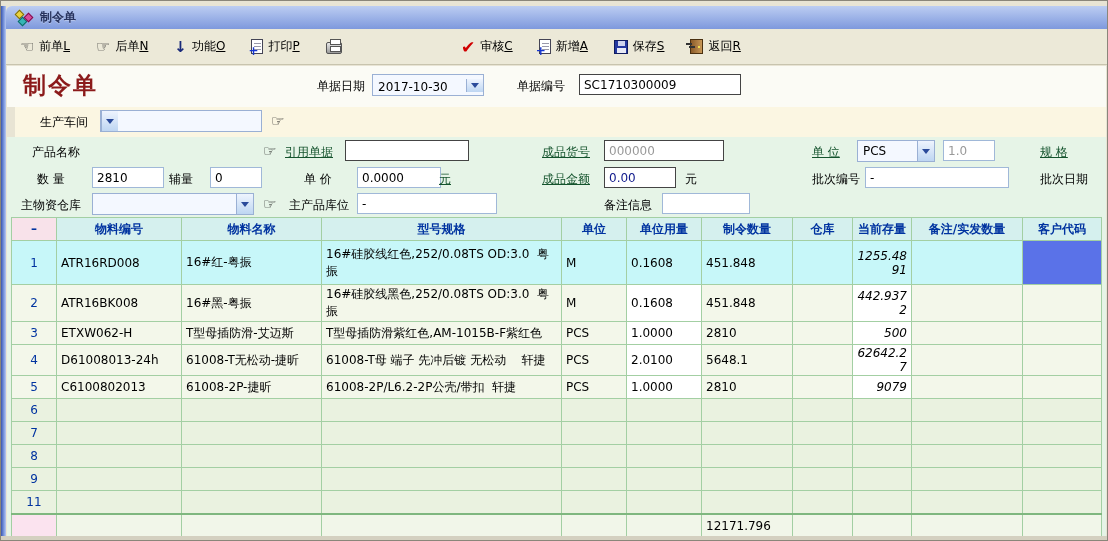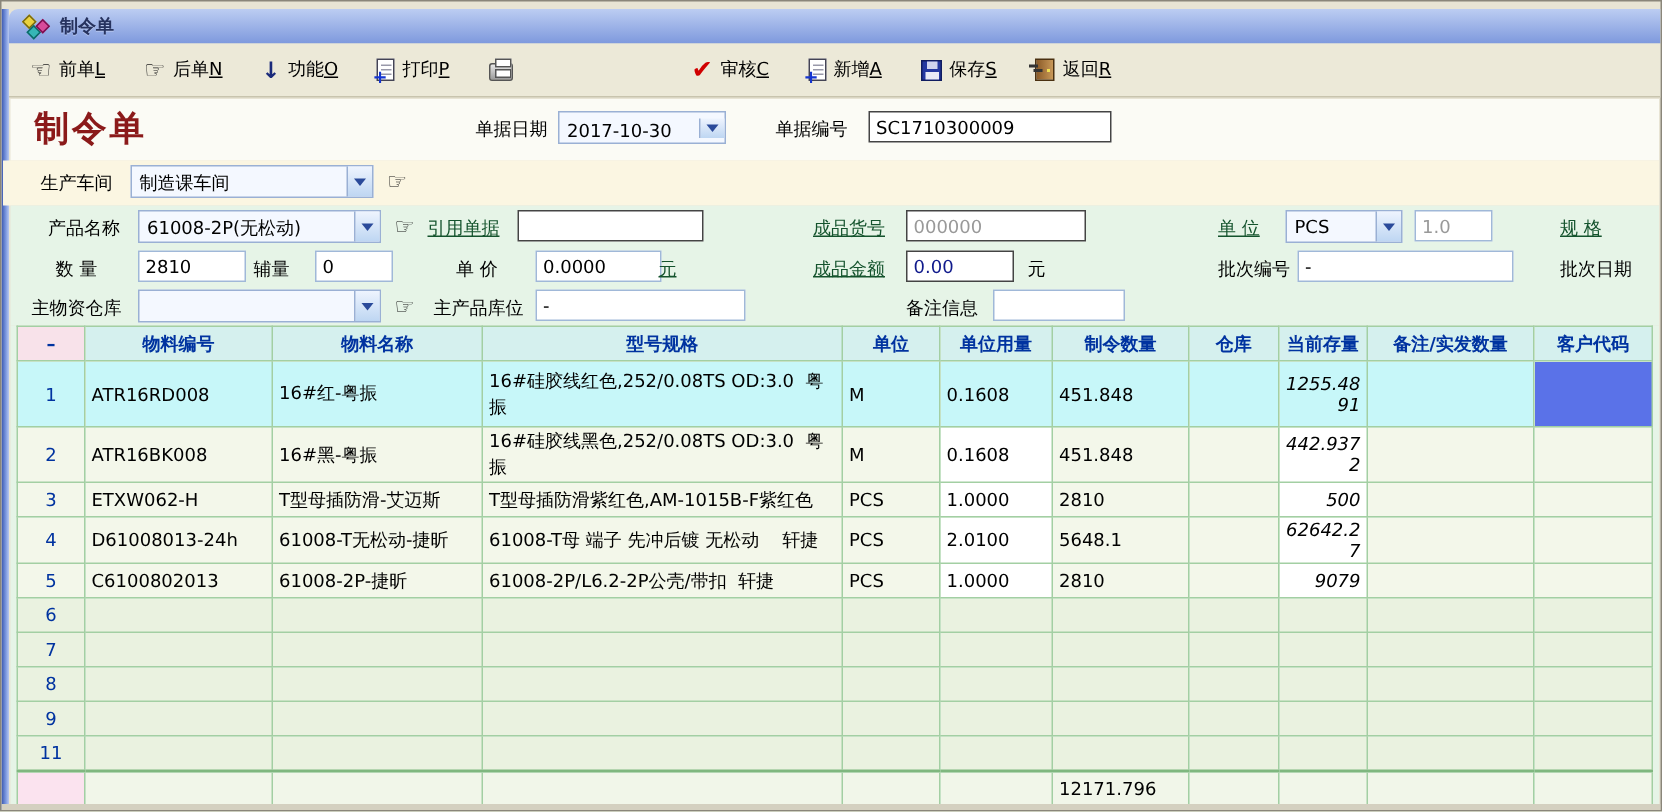--- a/index.html
+++ b/index.html
@@ -42,21 +42,21 @@
   .i-floppy { position:relative; width:14px; height:14px; background:#2438a0; border:1px solid #101c60; }
   .i-floppy::before { content:""; position:absolute; left:3px; top:0; width:7px; height:5px; background:#cfd4ee; }
   .i-floppy::after { content:""; position:absolute; left:2px; bottom:0; width:9px; height:5px; background:#e8eaf6; }
   .i-door { position:relative; width:13px; height:15px; background:linear-gradient(90deg,#8a5a28,#c89858); border:1px solid #4a3010; }
   .i-door::before { content:""; position:absolute; left:-5px; top:3px; width:6px; height:2px; background:#333; box-shadow:3px 3px 0 #333; }
   .i-door::after { content:""; position:absolute; right:2px; top:6px; width:2px; height:2px; background:#f0e050; }
 
   
   .formhead { position:absolute; left:6px; top:65px; right:1px; height:41px; background:#fbfbf5; }
   .bigtitle { position:absolute; left:16px; top:4px; font-size:23px; font-weight:bold; color:#8b1a1a; letter-spacing:2px; }
-  .band-cream { position:absolute; left:1px; top:106px; right:1px; height:30px; background:#fbf6e2; }
+  .band-cream { position:absolute; left:14px; top:106px; right:1px; height:30px; background:#fbf6e2; }
   .band-green { position:absolute; left:6px; top:136px; right:1px; height:80px; background:#e6f4e7; }
 
   .lbl { position:absolute; color:#000; line-height:22px; white-space:nowrap; }
   .lbl.olive { color:#14532d;text-decoration:underline; }
   .inp { position:absolute; height:21px; border:1px solid #a0b8d8; background:#fff; padding:0 4px; font:12px "DejaVu Sans",sans-serif; color:#000; }
   .inp.dark { border:1px solid #444; }
   .inp.gray { color:#999; }
   .inp.navy { color:#101a8c; }
   .combo { position:absolute; height:22px; border:1px solid #9ab0d4; background:#f4f8ff; display:flex; }
   .combo .ctext { flex:1; padding:3px 4px 0 5px; color:#000; overflow:hidden; white-space:nowrap; }
@@ -153,33 +153,28 @@
       <span class="ctext">2017-10-30</span>
       <span class="cbtn"></span>
     </div>
     <span class="lbl" style="left:510px;top:9px;">单据编号</span>
     <input class="inp dark" style="left: 572px; top: 8px; width: 162px;" value="SC1710300009">
   </div>
 
   <div class="band-cream">
     <span class="lbl" style="left:25px;top:4px;">生产车间</span>
     <div class="combo" style="left:85px;top:3px;width:162px;">
-      <span class="ctext">制造课车间</span>
       <span class="cbtn"></span>
     </div>
     <span class="hand" style="left:256px;top:4px;">☞</span>
   </div>
 
   <div class="band-green">
 
     <span class="lbl" style="left:25px;top:4px;">产品名称</span>
-    <div class="combo" style="left:85px;top:3px;width:162px;">
-      <span class="ctext">61008-2P(无松动)</span>
-      <span class="cbtn"></span>
-    </div>
     <span class="hand" style="left:256px;top:4px;">☞</span>
     <span class="lbl olive" style="left:278px;top:4px;">引用单据</span>
     <input class="inp dark" style="left: 338px; top: 3px; width: 124px;" value="">
     <span class="lbl olive" style="left:535px;top:4px;">成品货号</span>
     <input class="inp dark gray" style="left: 597px; top: 3px; width: 120px;" value="000000">
     <span class="lbl olive" style="left:805px;top:4px;">单 位</span>
     <div class="combo" style="left:850px;top:3px;width:78px;">
       <span class="ctext">PCS</span>
       <span class="cbtn"></span>
     </div>

